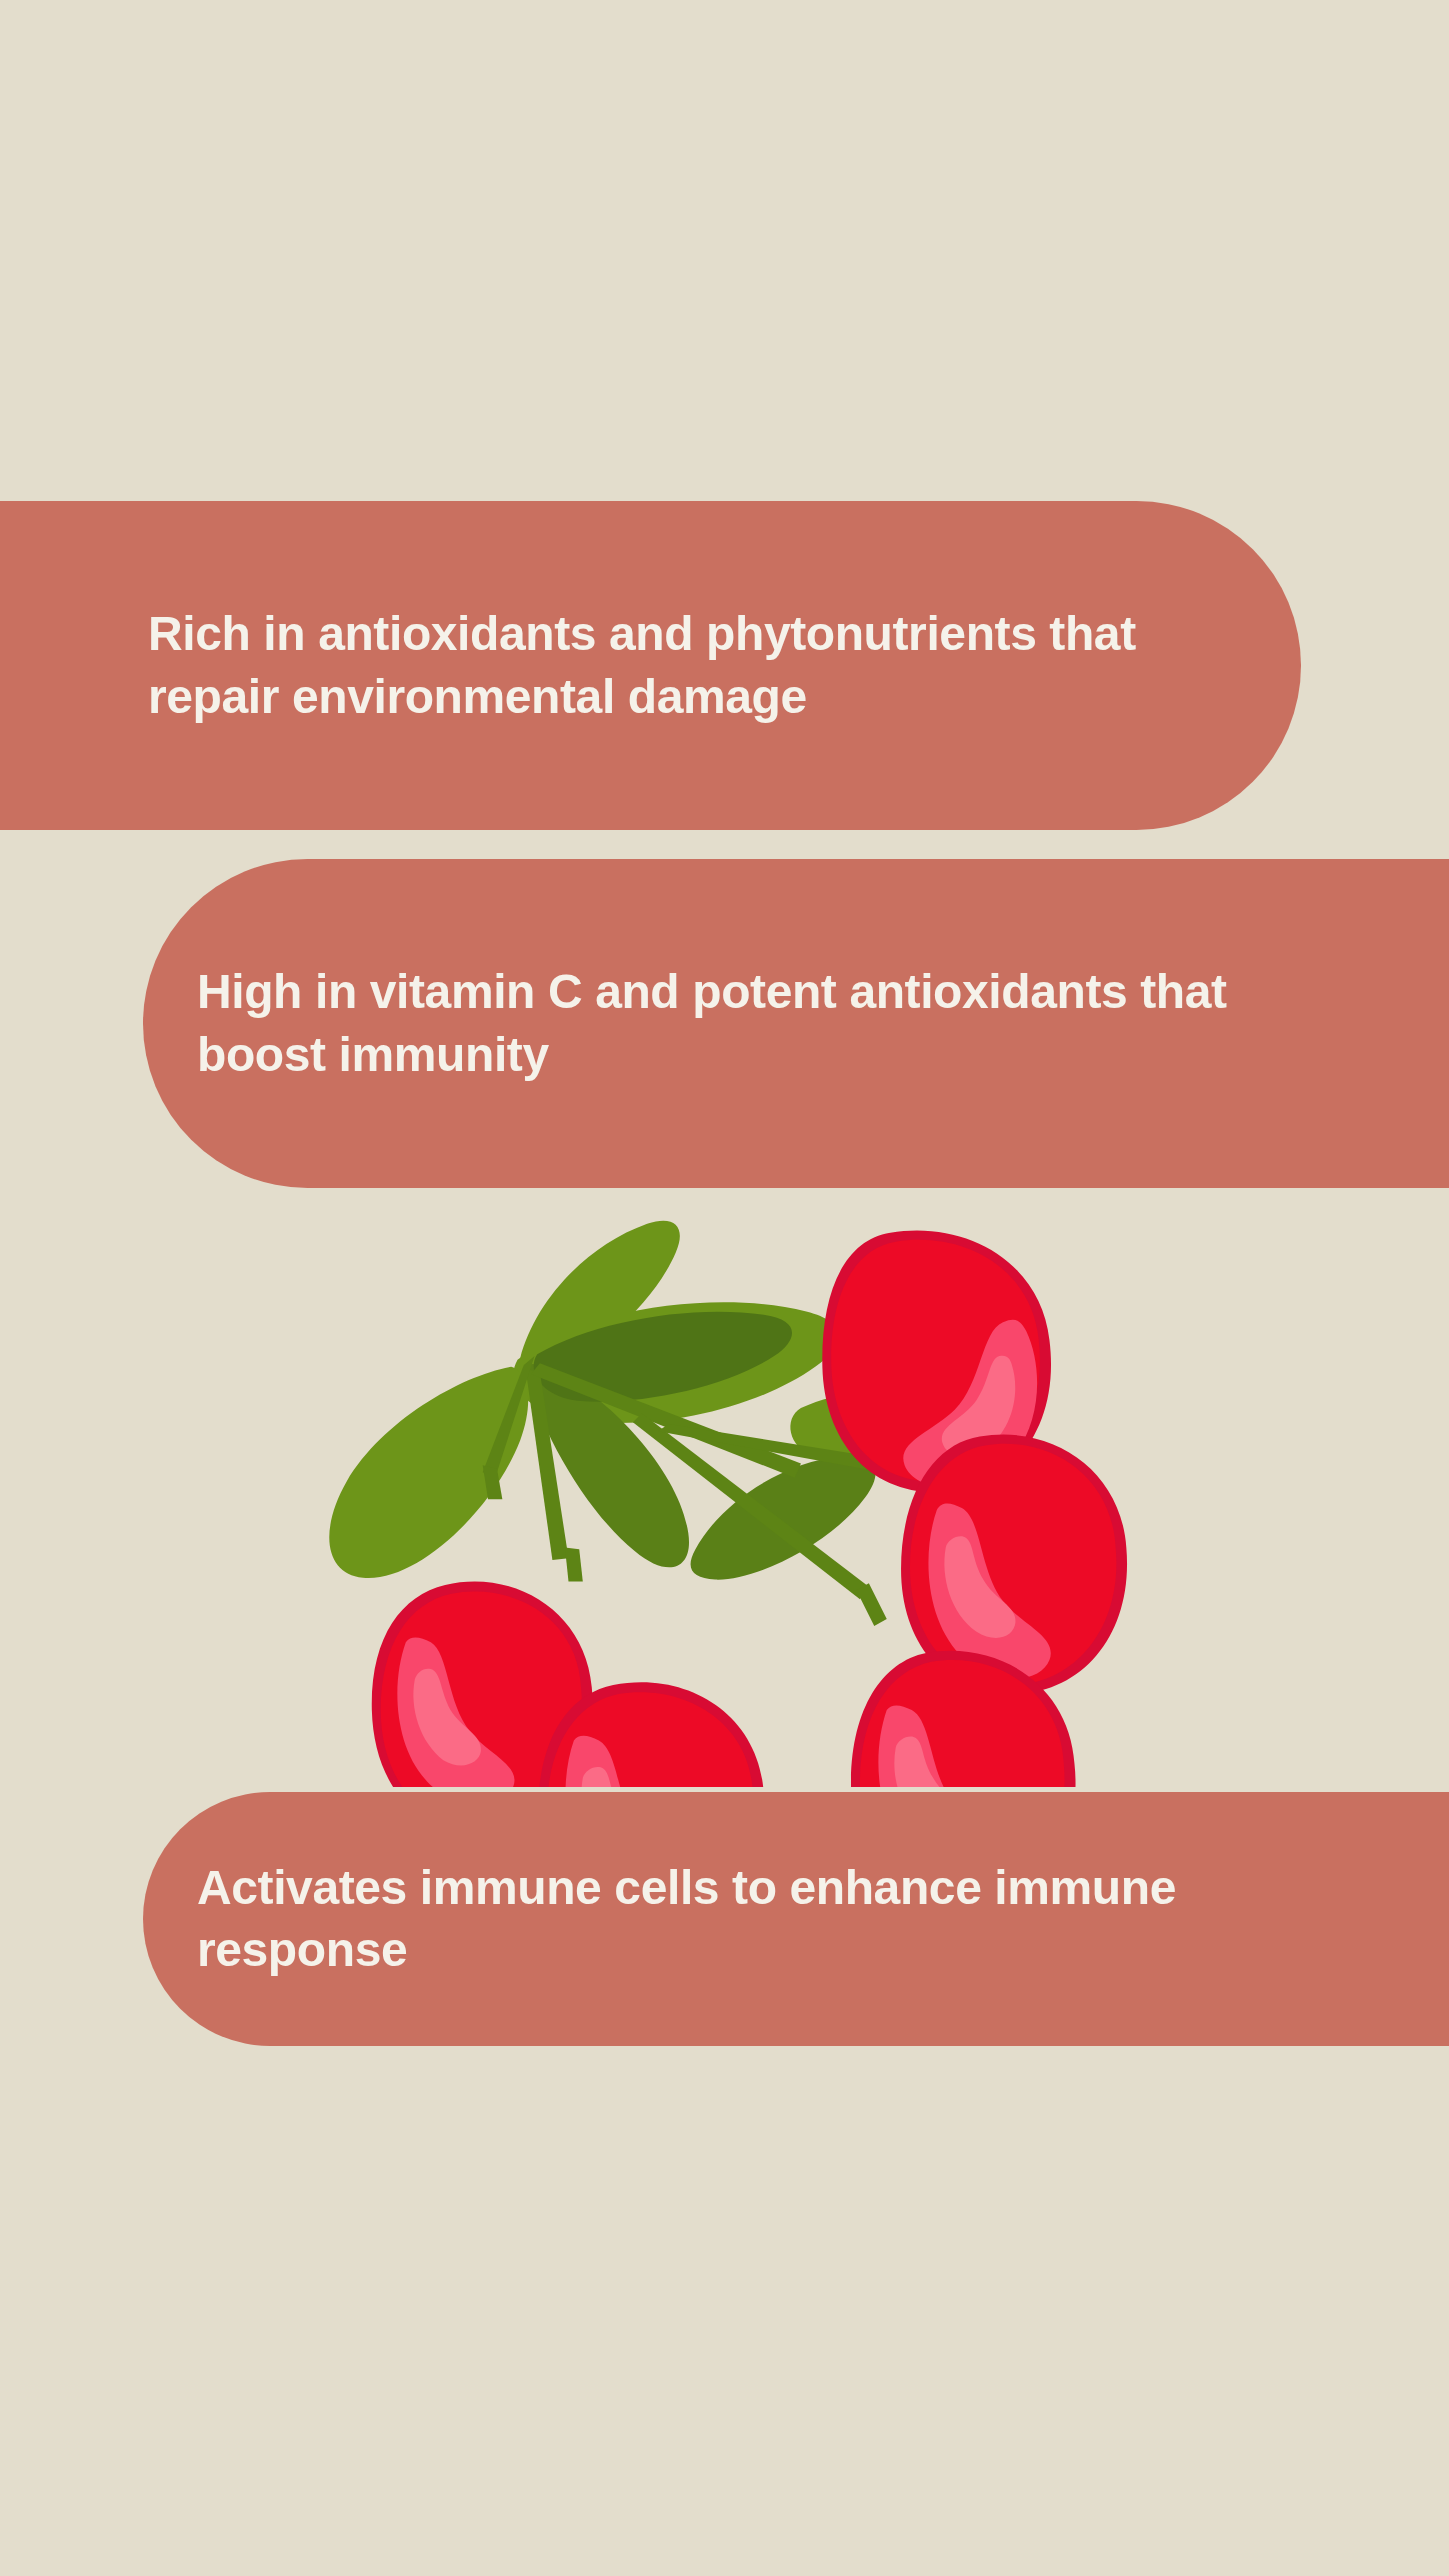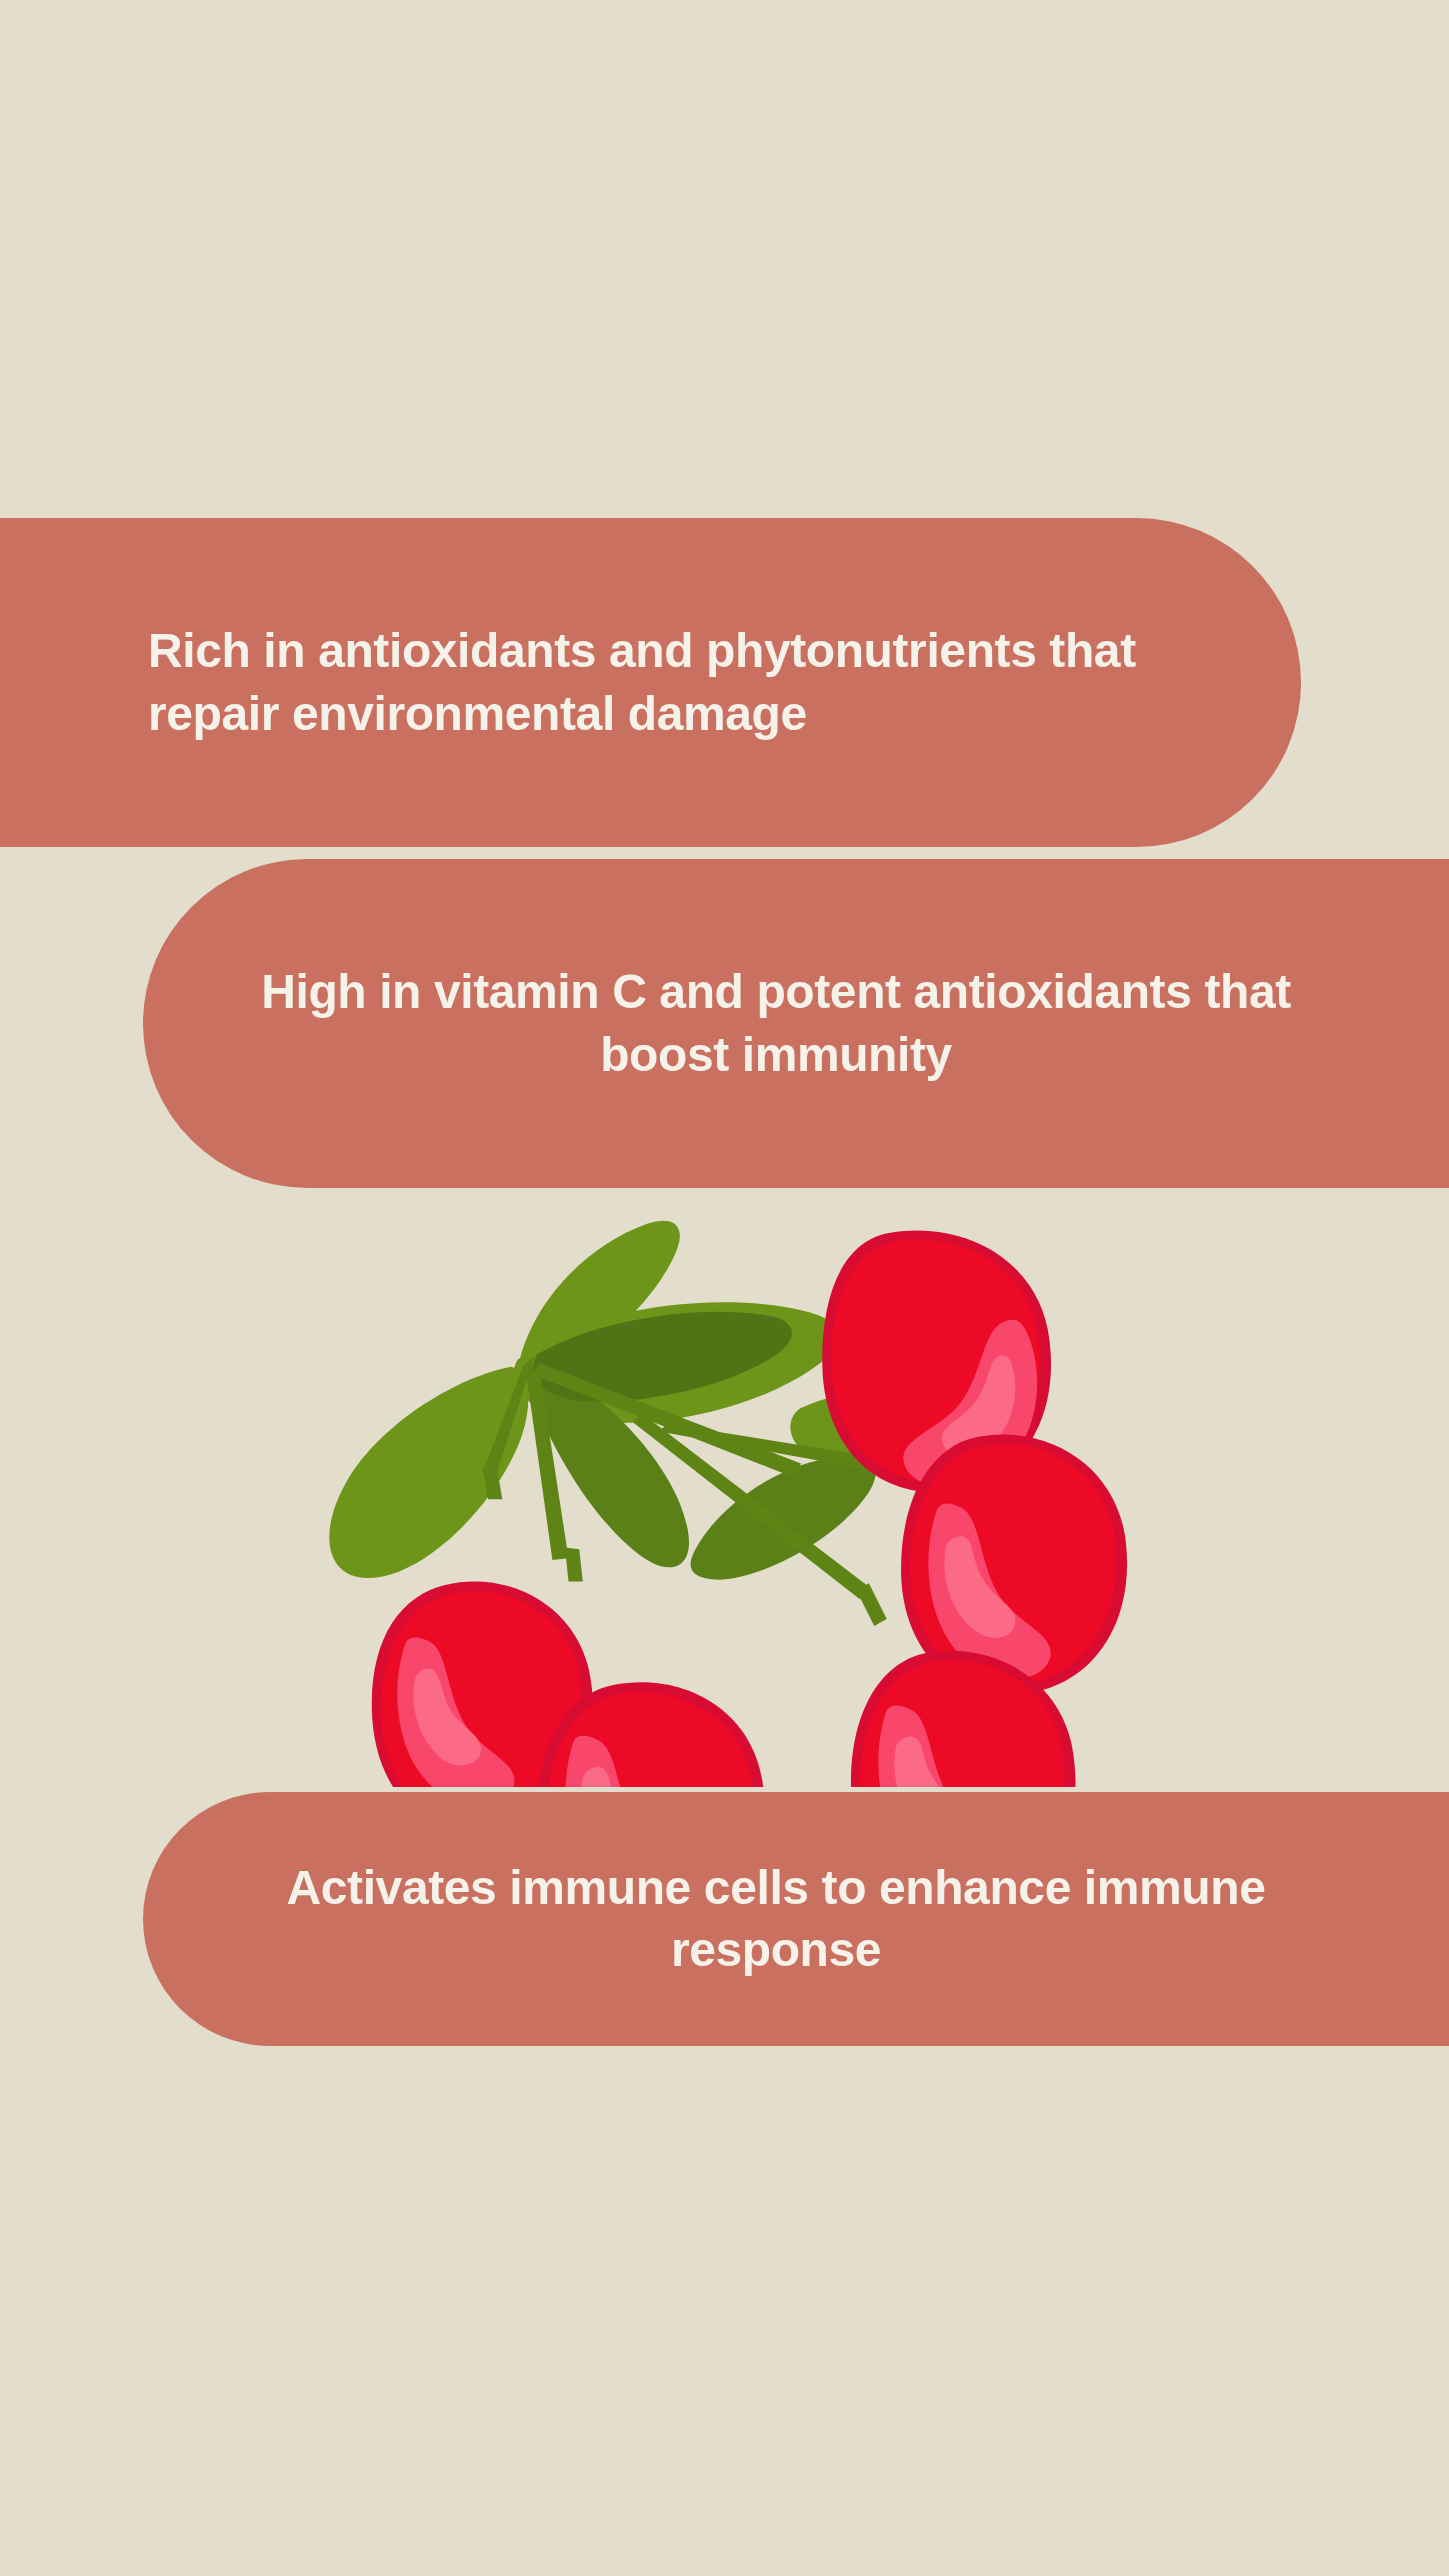--- a/index.html
+++ b/index.html
@@ -46,39 +46,38 @@
     background: #c97060;
     display: flex;
     align-items: center;
     box-sizing: border-box;
   }
   .banner-left {
     
     left: 0;
     border-radius: 0 170px 170px 0;
     justify-content: flex-start;
-    margin-top: 17px;
   }
   .banner-right {
     
     right: 0;
     border-radius: 170px 0 0 170px;
     justify-content: flex-end;
   }
 
   .banner-text {
     color: #f5f2ea;
     font-family: "Liberation Sans", sans-serif;
     font-weight: 700;
     font-size: 48px;
     line-height: 1.30;
     letter-spacing: -0.4px;
   }
   .banner-left .banner-text  { text-align: left;  padding-left: 148px;  padding-right: 54px; }
-  .banner-right .banner-text { text-align: center; padding-right: 94px; padding-left: 54px; }
+  .banner-right .banner-text { text-align: left; padding-right: 94px; padding-left: 54px; }
 
   #banner-1 { top: 501px;  width: 1301px; height: 329px; }
   #banner-2 { top: 859px;  width: 1306px; height: 329px; }
   #banner-3 { top: 1792px; width: 1306px; height: 254px; }
   #banner-4 { top: 2138px; width: 1301px; height: 329px; }
 
   
   .illustration {
     position: absolute;
     left: 300px;

